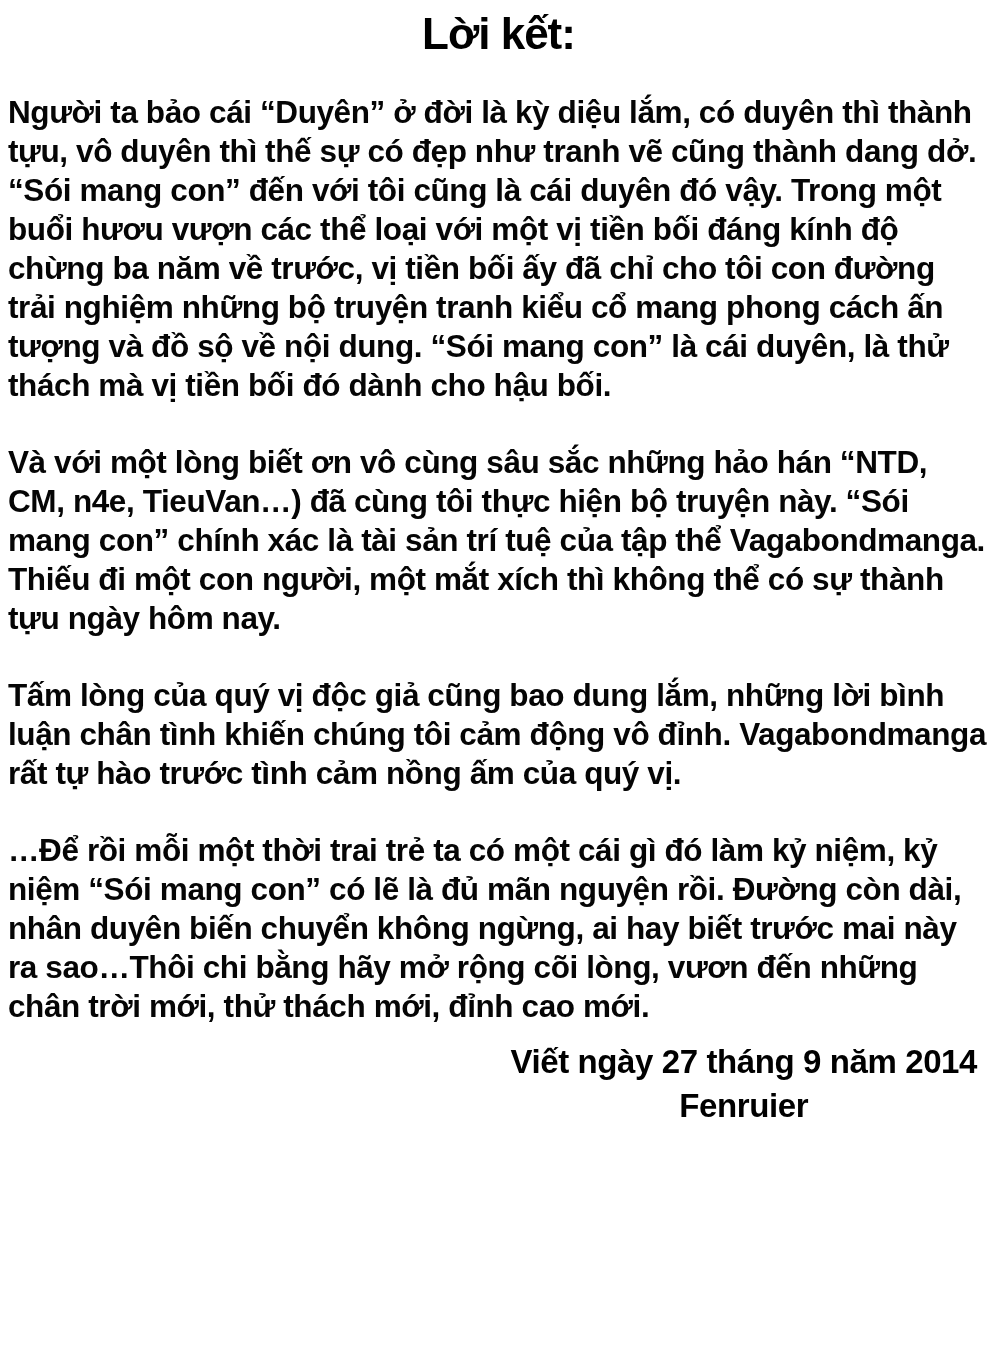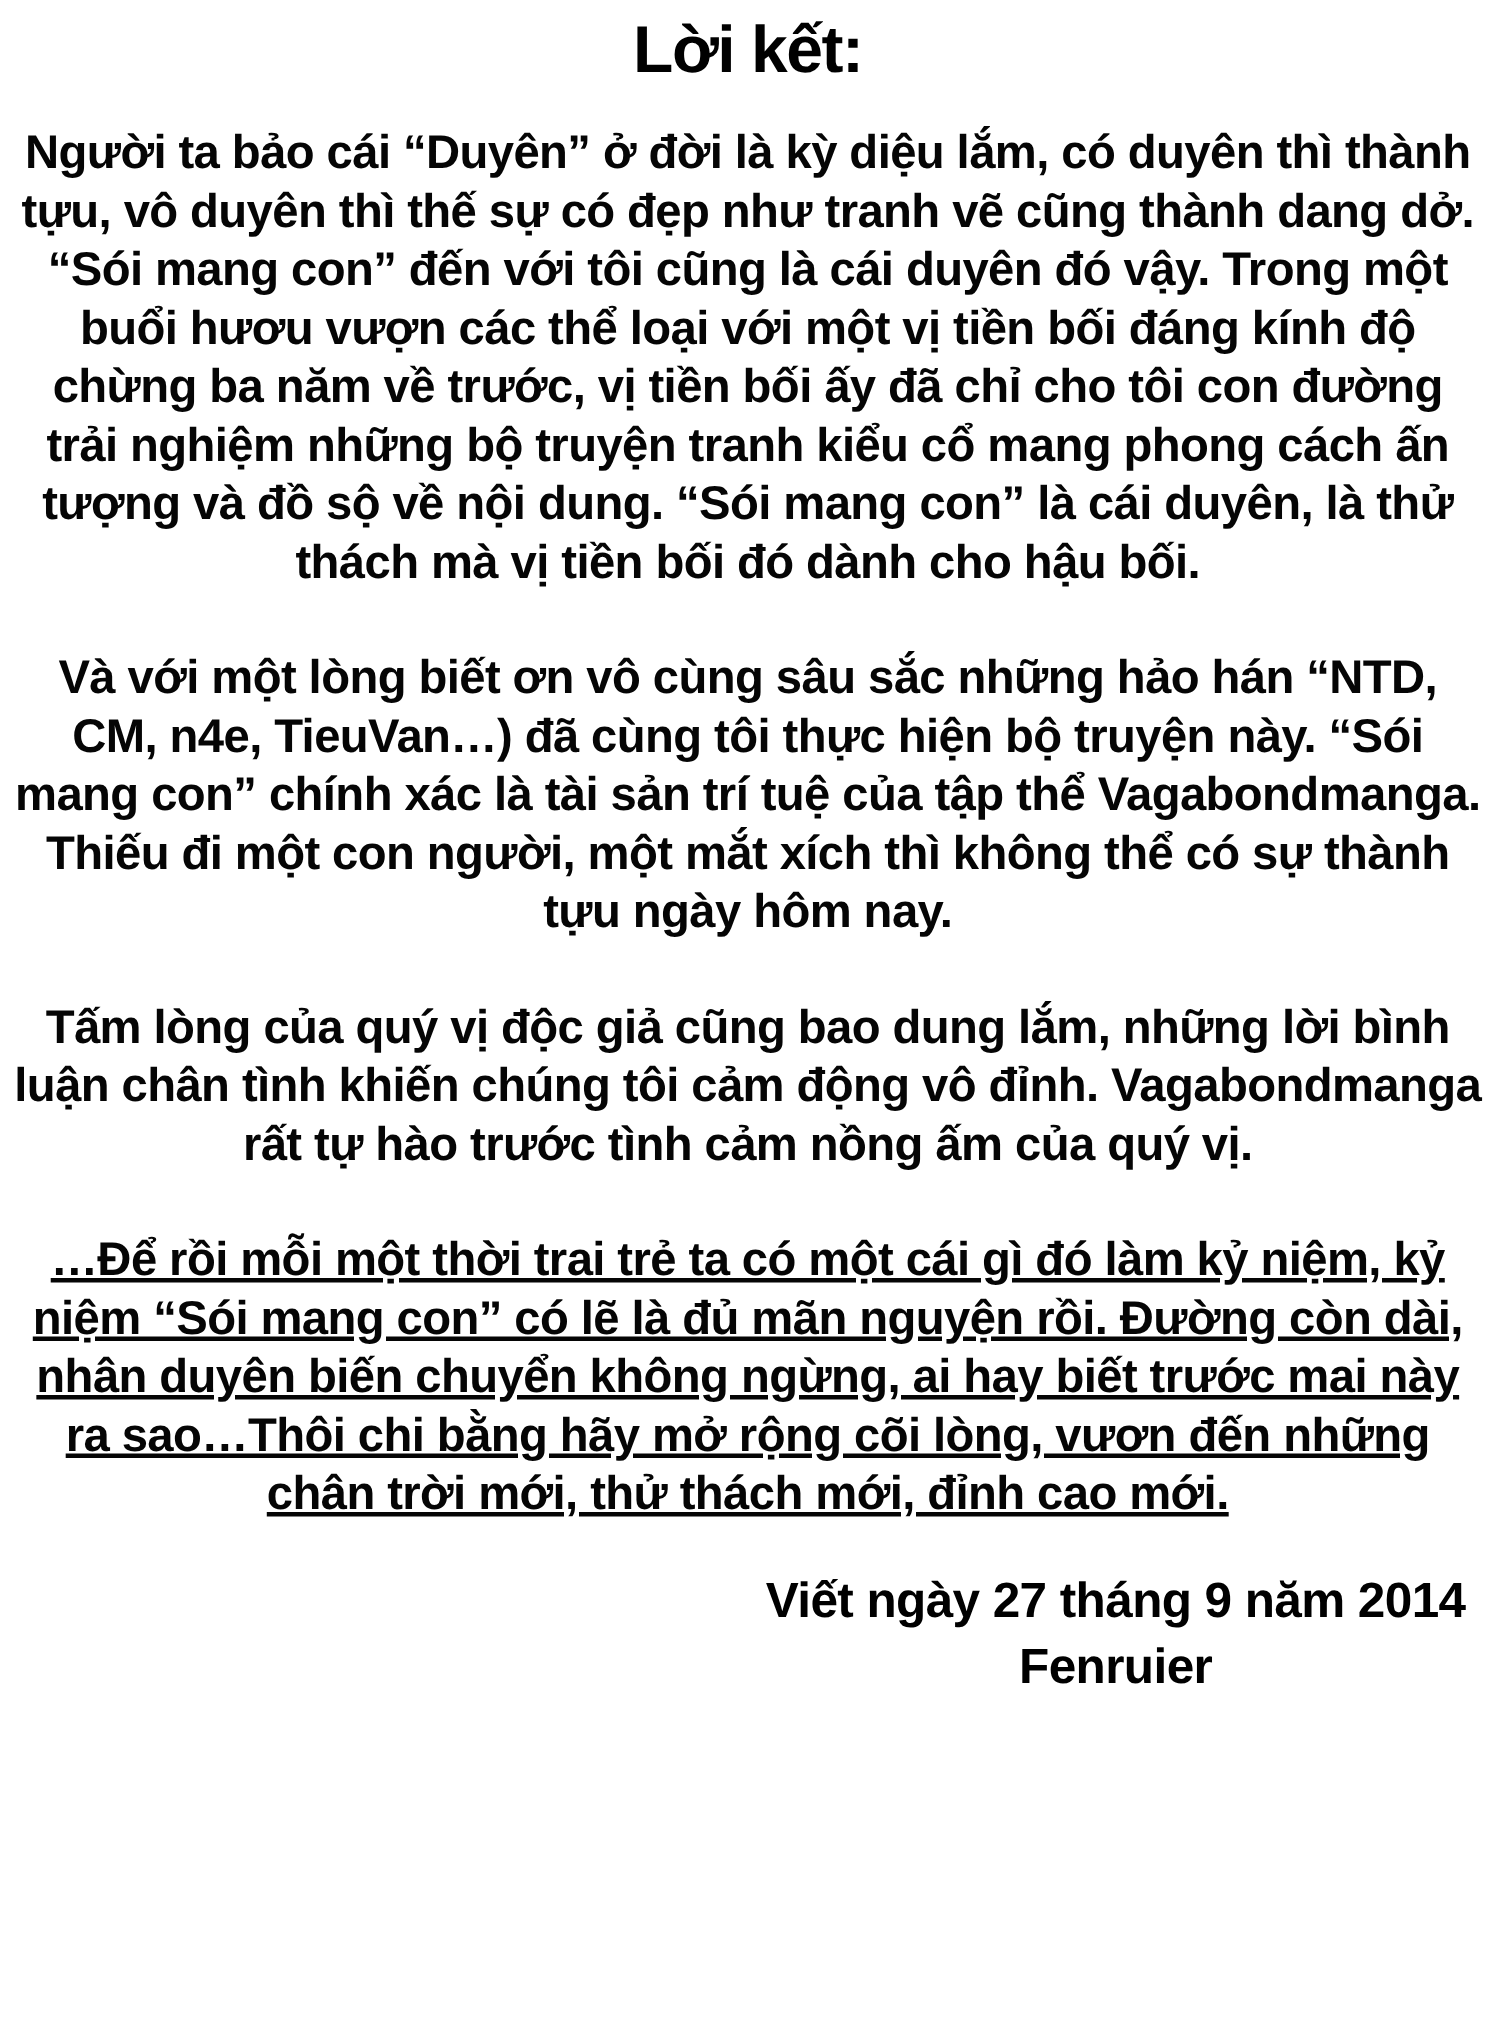--- a/index.html
+++ b/index.html
@@ -12,38 +12,37 @@
     width: 999px;
     min-height: 1349px;
     box-sizing: border-box;
     background: #ffffff;
     color: #0a0a0a;
     font-family: "Liberation Sans", "DejaVu Sans", sans-serif;
     font-weight: bold;
     padding: 10px 10px 20px 8px;
   }
   .page-title {
-    margin: 0 0 24px 0;
+    margin: 0 0 35px 0;
     text-align: center;
     font-size: 44px;
     line-height: 1.1;
     letter-spacing: -1px;
     color: #000000;
   }
   .body-paragraph {
     margin: 0 0 38px 0;
     font-size: 31.5px;
     line-height: 39px;
     letter-spacing: -0.4px;
-    text-align: center;
+    text-align: left;
     color: #050505;
   }
   .body-paragraph:last-of-type {
-    margin-bottom: 30px;
-    text-decoration: underline;
+    margin-bottom: 14px;
   }
   .signature-block {
     width: fit-content;
     margin: 10px 12px 0 auto;
     text-align: center;
     font-size: 33px;
     line-height: 44px;
     letter-spacing: -0.4px;
     color: #000000;
   }

